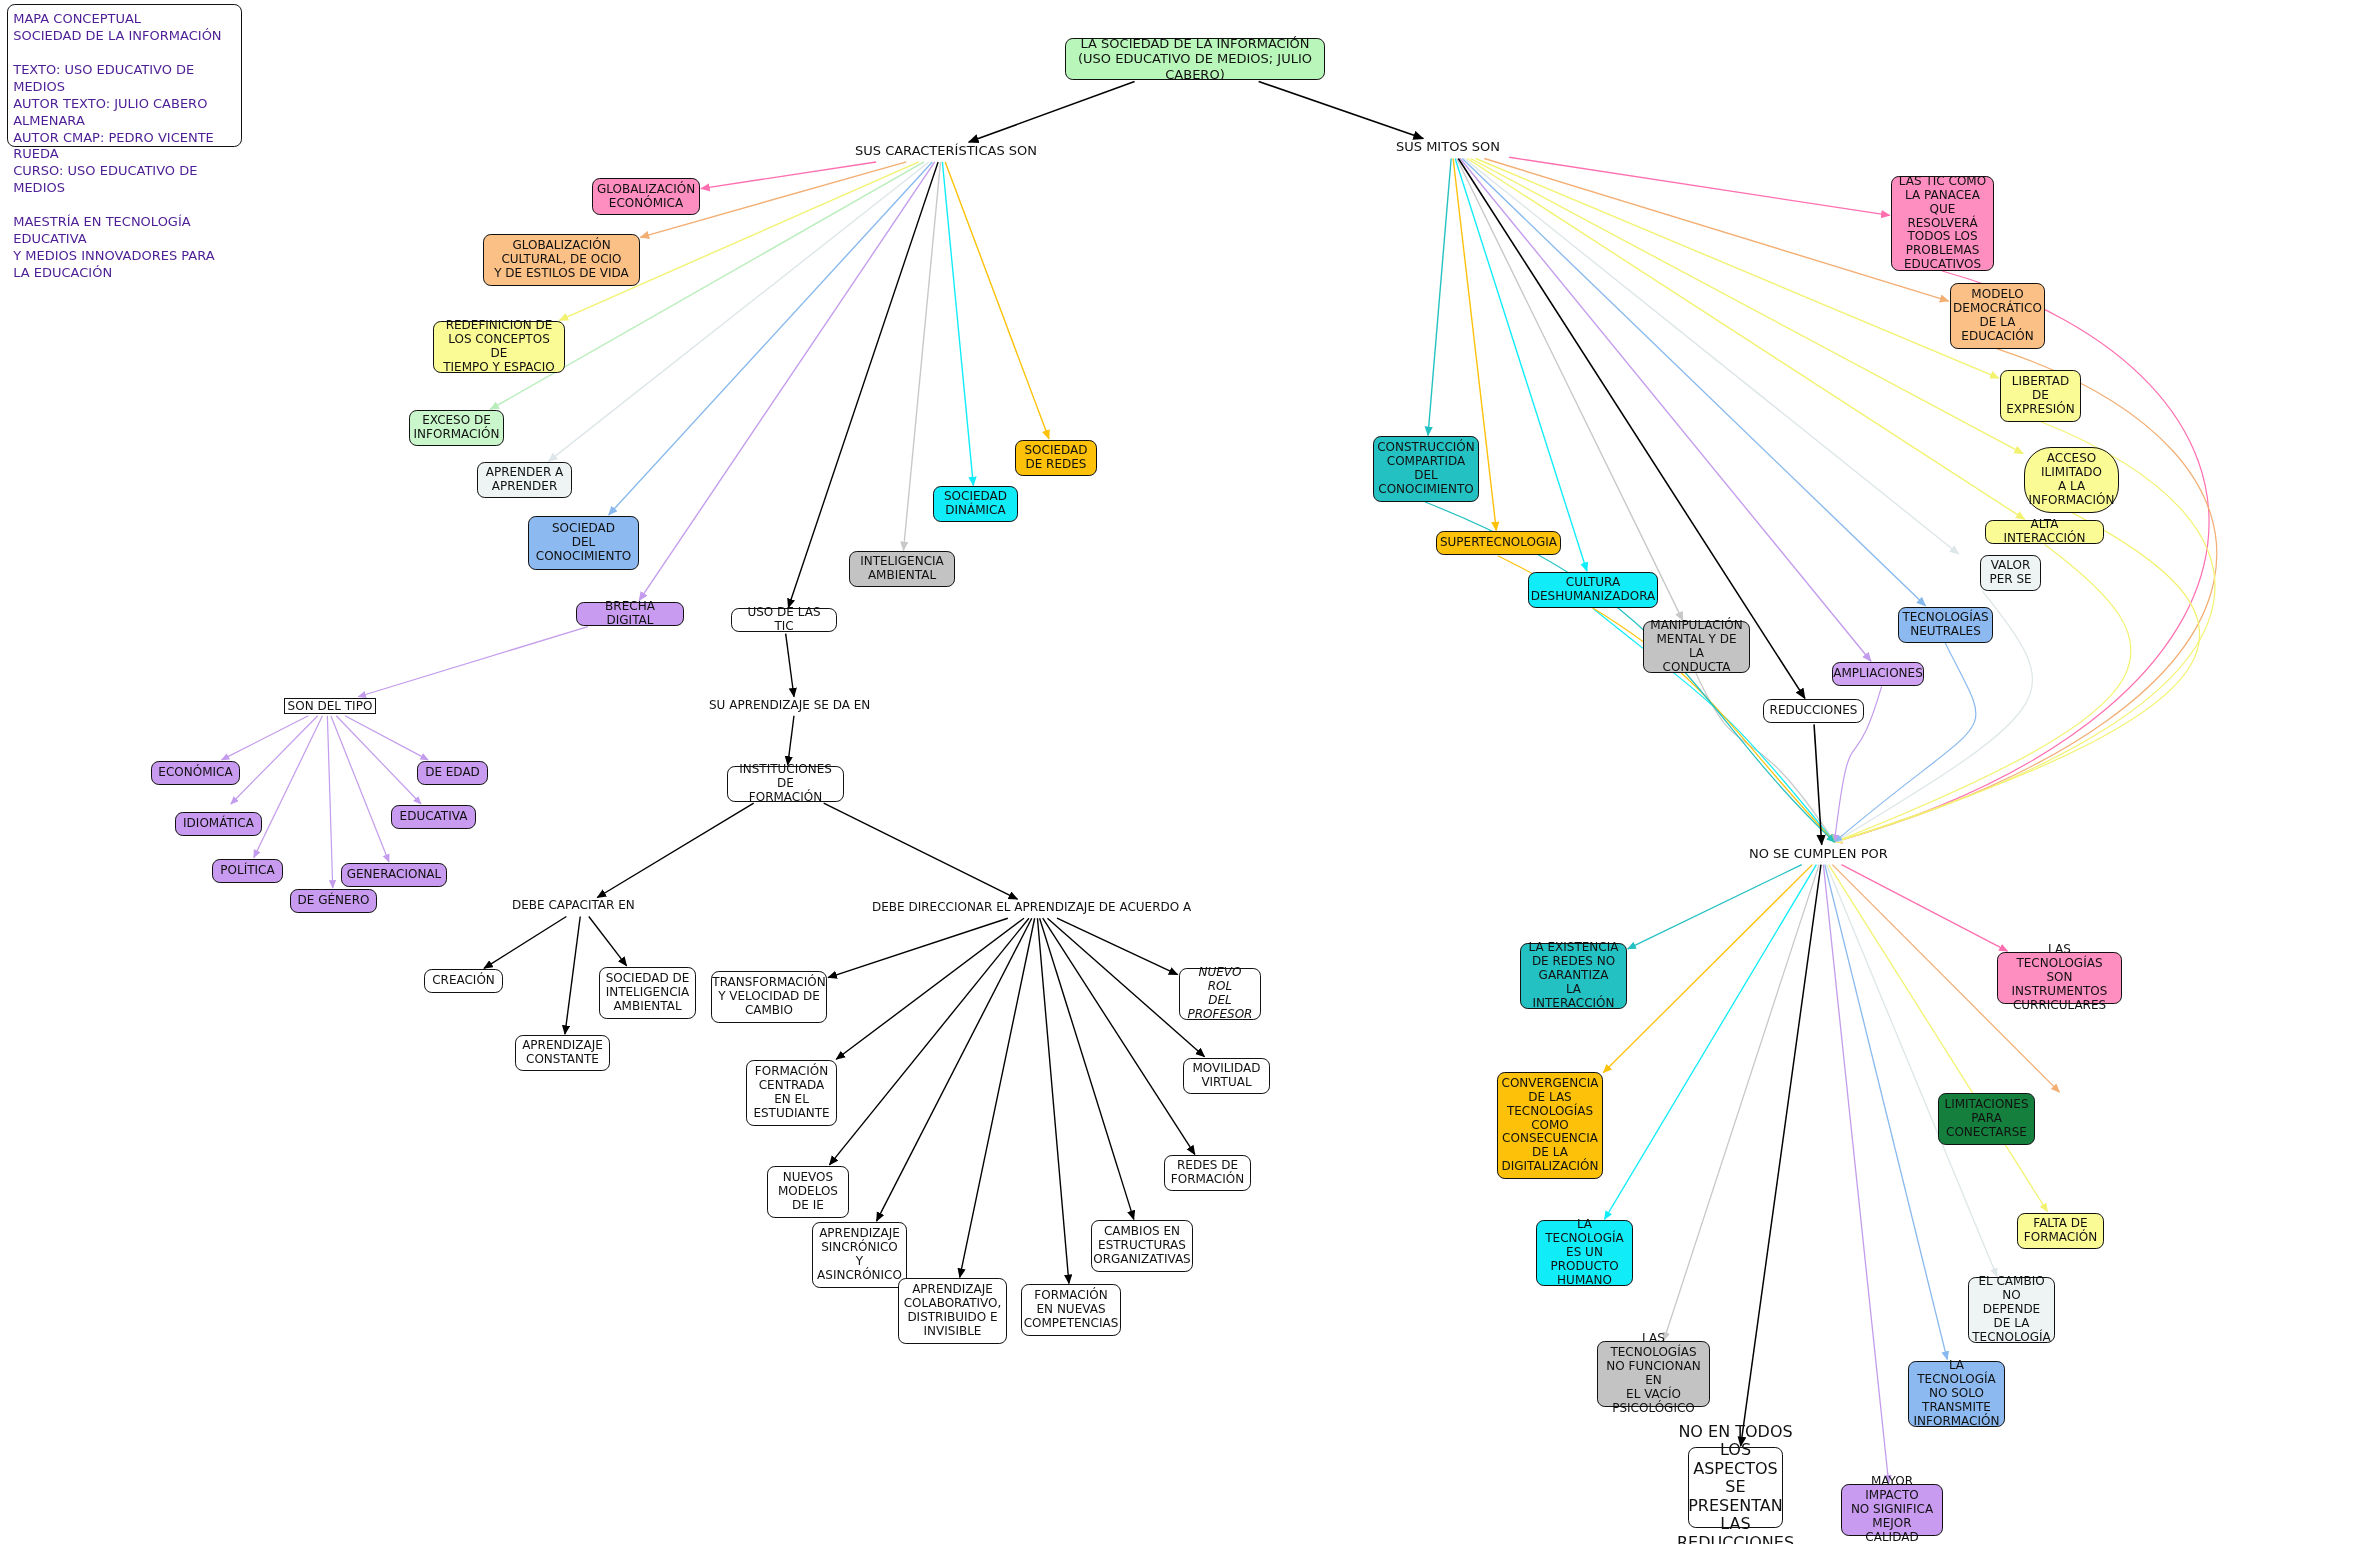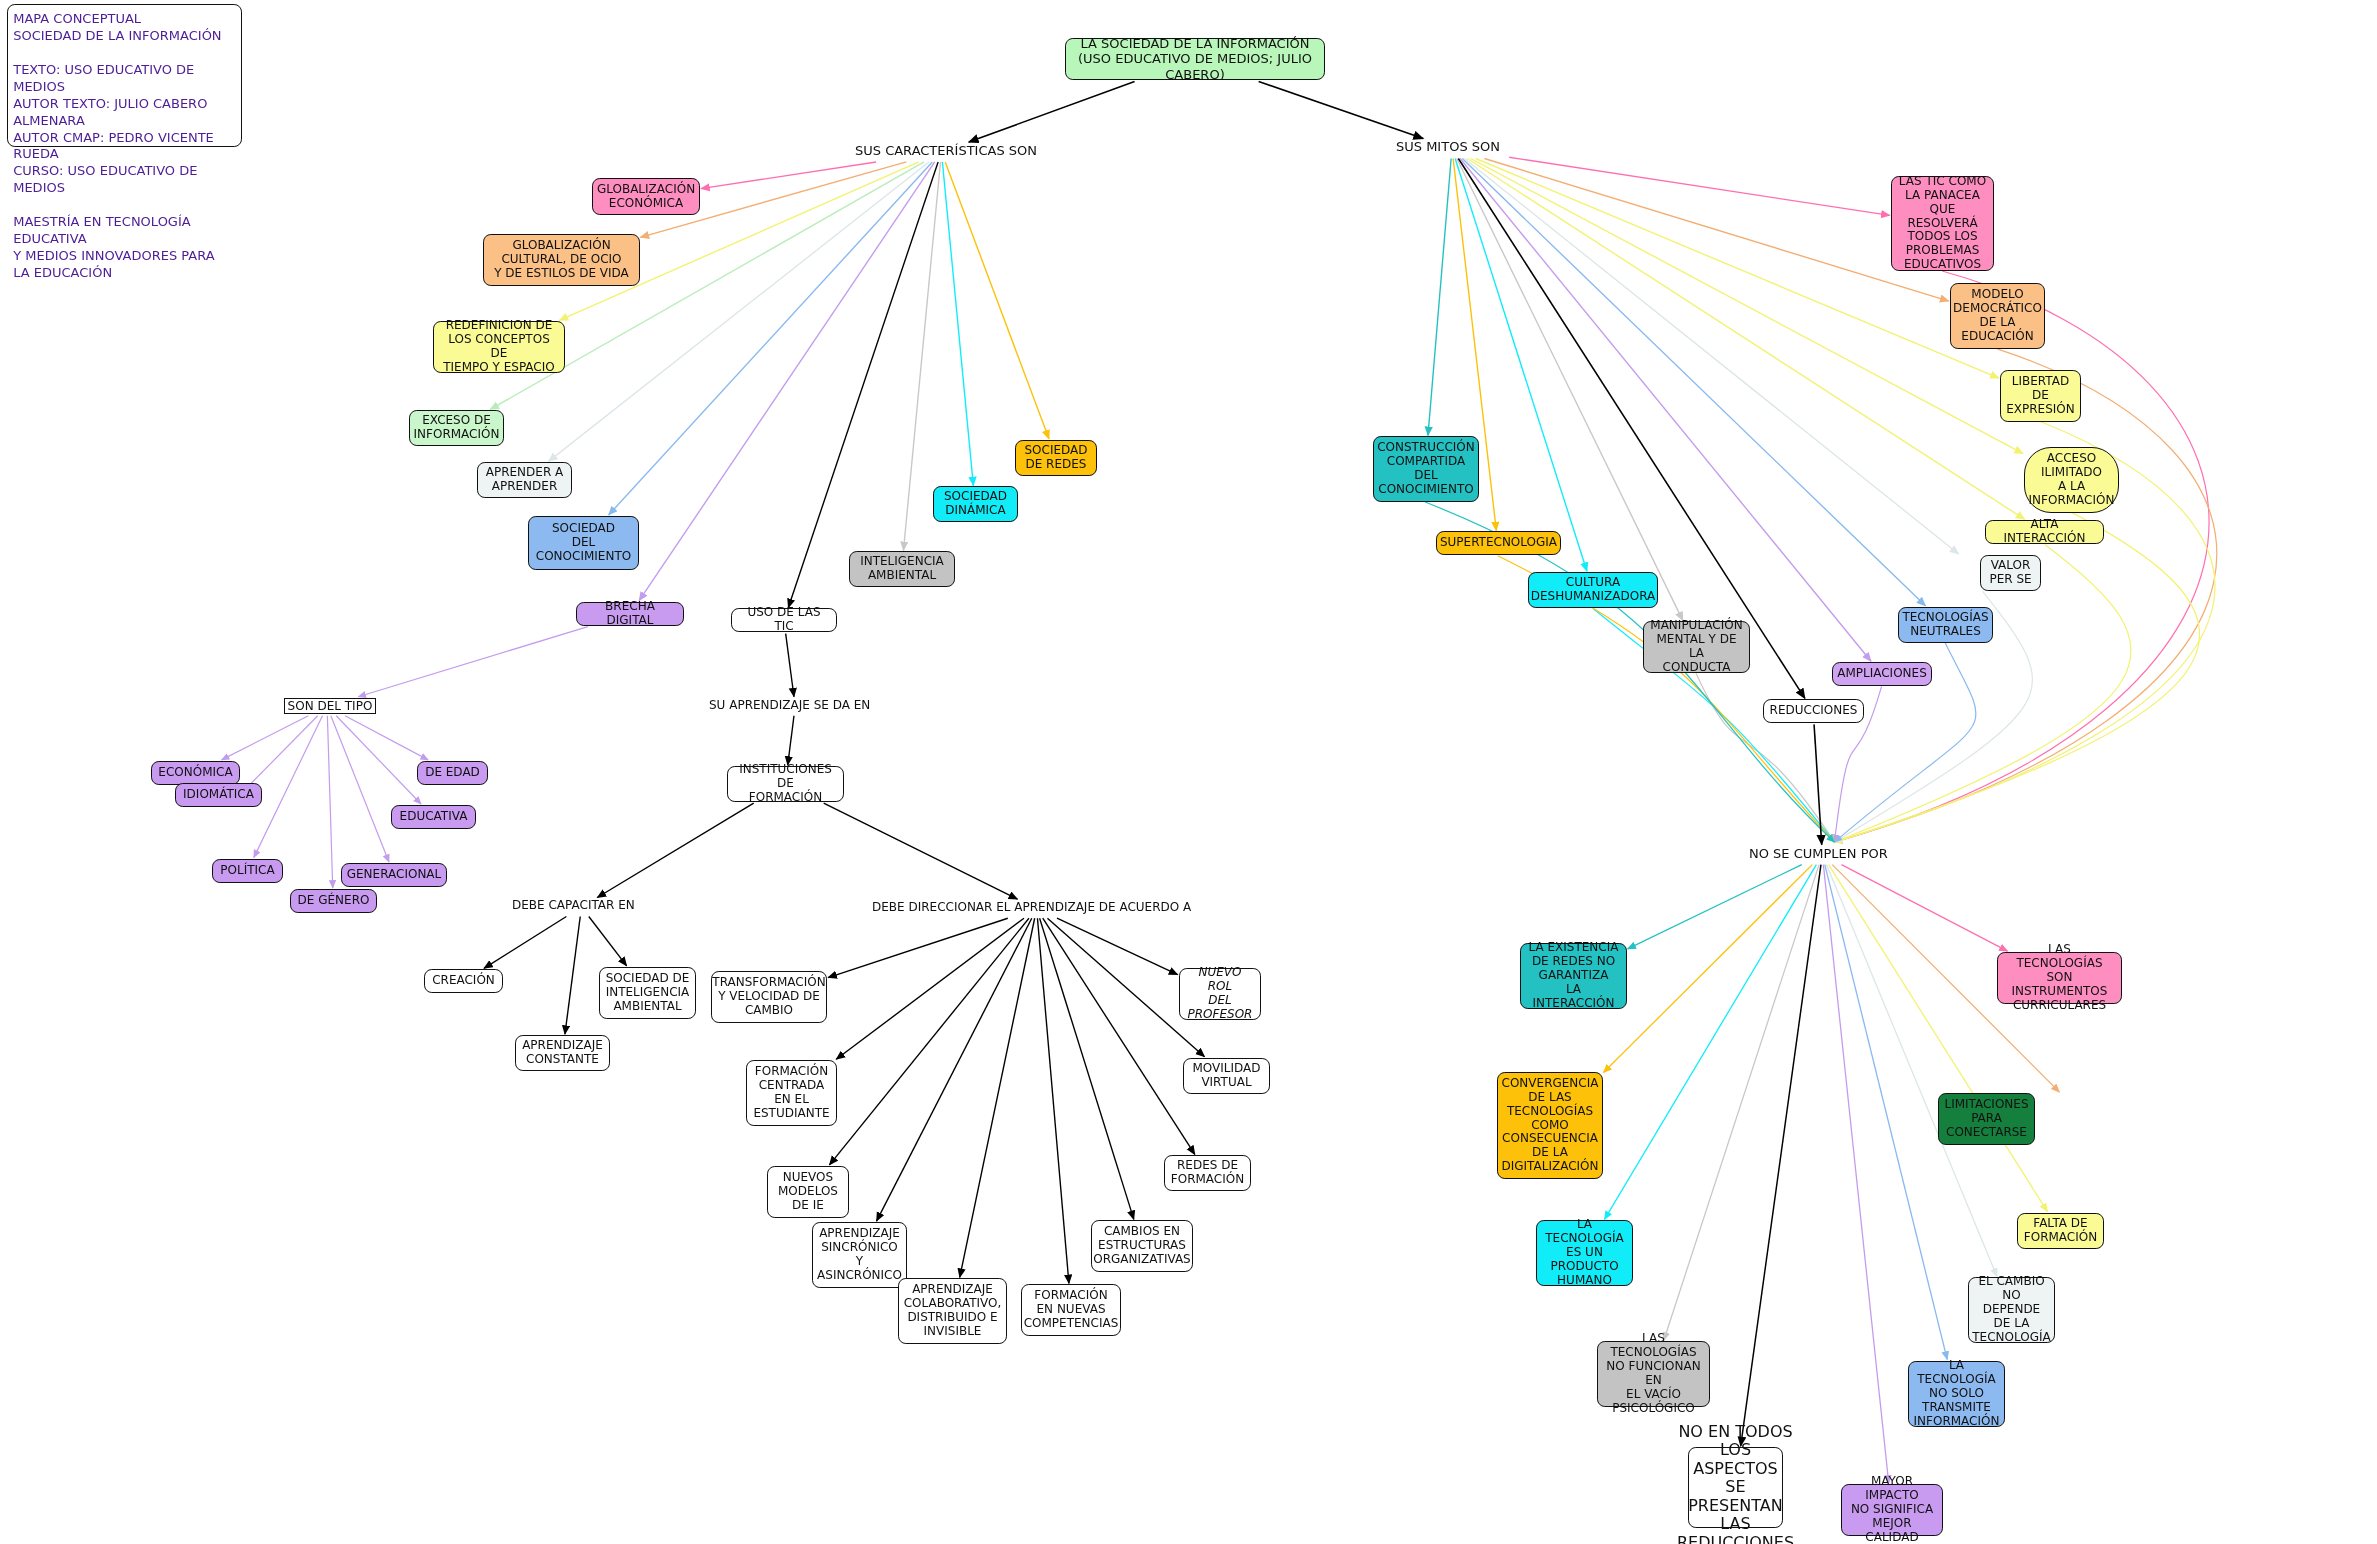--- a/index.html
+++ b/index.html
@@ -167,21 +167,21 @@
 DEL
 CONOCIMIENTO</div>
     <div class="node" style="left: 849px; top: 551px; width: 106px; height: 36px; background: rgb(195, 195, 195); font-size: 12px;">INTELIGENCIA
 AMBIENTAL</div>
     <div class="node" style="left: 933px; top: 486px; width: 85px; height: 36px; background: rgb(17, 236, 249); font-size: 12px;">SOCIEDAD
 DINÁMICA</div>
     <div class="node" style="left: 1015px; top: 440px; width: 82px; height: 36px; background: rgb(252, 193, 8); font-size: 12px;">SOCIEDAD
 DE REDES</div>
     <div class="node" style="left: 576px; top: 602px; width: 108px; height: 24px; background: rgb(200, 155, 240); font-size: 12px;">BRECHA DIGITAL</div>
     <div class="node" style="left: 151px; top: 761px; width: 89px; height: 24px; background: rgb(200, 155, 240); font-size: 12px;">ECONÓMICA</div>
-    <div class="node" style="left: 175px; top: 783px; width: 87px; height: 24px; background: rgb(200, 155, 240); font-size: 12px;">IDIOMÁTICA</div>
+    <div class="node" style="left: 175px; top: 812px; width: 87px; height: 24px; background: rgb(200, 155, 240); font-size: 12px;">IDIOMÁTICA</div>
     <div class="node" style="left: 212px; top: 859px; width: 71px; height: 24px; background: rgb(200, 155, 240); font-size: 12px;">POLÍTICA</div>
     <div class="node" style="left: 290px; top: 889px; width: 87px; height: 24px; background: rgb(200, 155, 240); font-size: 12px;">DE GÉNERO</div>
     <div class="node" style="left: 341px; top: 863px; width: 106px; height: 24px; background: rgb(200, 155, 240); font-size: 12px;">GENERACIONAL</div>
     <div class="node" style="left: 391px; top: 805px; width: 85px; height: 24px; background: rgb(200, 155, 240); font-size: 12px;">EDUCATIVA</div>
     <div class="node" style="left: 417px; top: 761px; width: 71px; height: 24px; background: rgb(200, 155, 240); font-size: 12px;">DE EDAD</div>
     <div class="node" style="left: 731px; top: 608px; width: 106px; height: 24px; background: rgb(255, 255, 255); font-size: 12px;">USO DE LAS TIC</div>
     <div class="node" style="left: 727px; top: 766px; width: 117px; height: 36px; background: rgb(255, 255, 255); font-size: 12px;">INSTITUCIONES DE
 FORMACIÓN</div>
     <div class="node" style="left: 424px; top: 969px; width: 79px; height: 24px; background: rgb(255, 255, 255); font-size: 12px;">CREACIÓN</div>
     <div class="node" style="left: 515px; top: 1035px; width: 95px; height: 36px; background: rgb(255, 255, 255); font-size: 12px;">APRENDIZAJE
@@ -224,21 +224,21 @@
 COMPARTIDA
 DEL
 CONOCIMIENTO</div>
     <div class="node" style="left: 1436px; top: 531px; width: 125px; height: 24px; background: rgb(252, 193, 8); font-size: 12px;">SUPERTECNOLOGIA</div>
     <div class="node" style="left: 1528px; top: 572px; width: 130px; height: 36px; background: rgb(17, 236, 249); font-size: 12px;">CULTURA
 DESHUMANIZADORA</div>
     <div class="node" style="left: 1643px; top: 621px; width: 107px; height: 52px; background: rgb(195, 195, 195); font-size: 12px;">MANIPULACIÓN
 MENTAL Y DE LA
 CONDUCTA</div>
     <div class="node" style="left: 1763px; top: 699px; width: 101px; height: 24px; background: rgb(255, 255, 255); font-size: 12px;">REDUCCIONES</div>
-    <div class="node" style="left: 1832px; top: 662px; width: 100px; height: 24px; background: rgb(207, 162, 242); font-size: 12px;">AMPLIACIONES</div>
+    <div class="node" style="left: 1832px; top: 662px; width: 92px; height: 24px; background: rgb(207, 162, 242); font-size: 12px;">AMPLIACIONES</div>
     <div class="node" style="left: 1898px; top: 607px; width: 95px; height: 36px; background: rgb(140, 185, 240); font-size: 12px;">TECNOLOGÍAS
 NEUTRALES</div>
     <div class="node" style="left: 1980px; top: 555px; width: 61px; height: 36px; background: rgb(238, 244, 244); font-size: 12px;">VALOR
 PER SE</div>
     <div class="node" style="left: 1985px; top: 520px; width: 119px; height: 24px; background: rgb(251, 251, 150); font-size: 12px;">ALTA INTERACCIÓN</div>
     <div class="node" style="left: 2024px; top: 447px; width: 95px; height: 66px; background: rgb(251, 251, 150); font-size: 12px; border-radius: 27px;">ACCESO
 ILIMITADO
 A LA
 INFORMACIÓN</div>
     <div class="node" style="left: 2000px; top: 370px; width: 81px; height: 52px; background: rgb(251, 251, 150); font-size: 12px;">LIBERTAD

